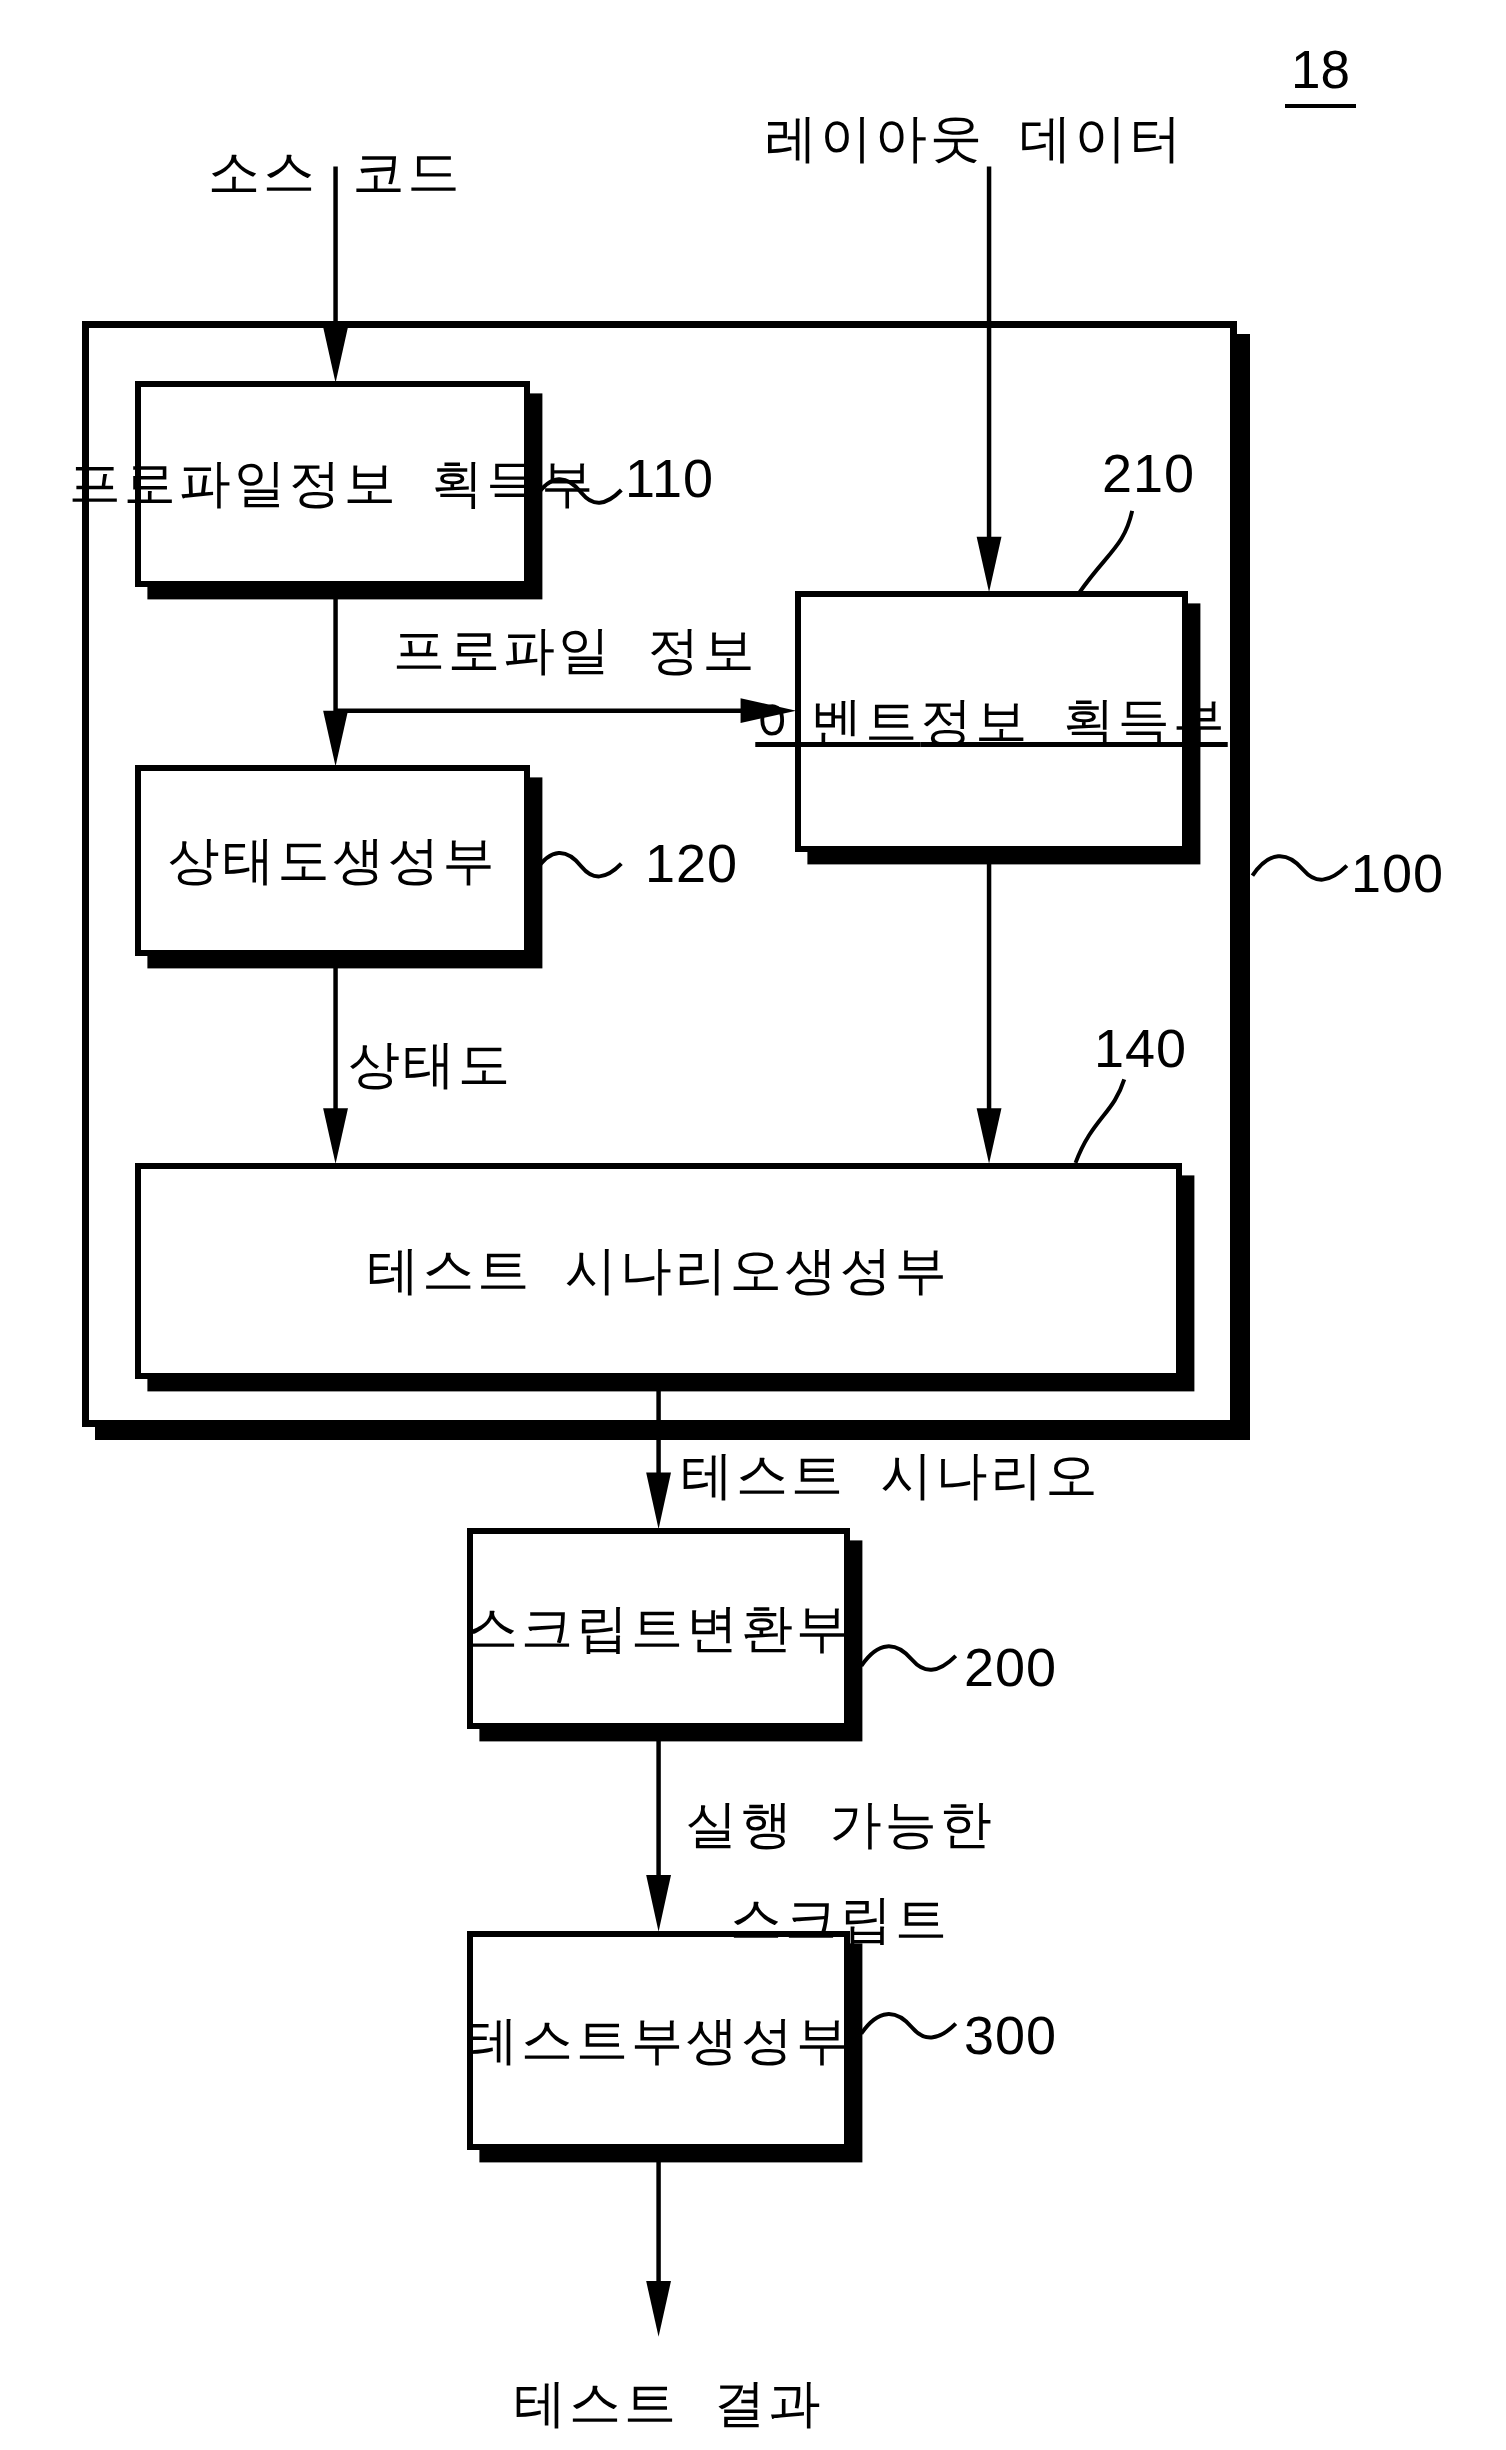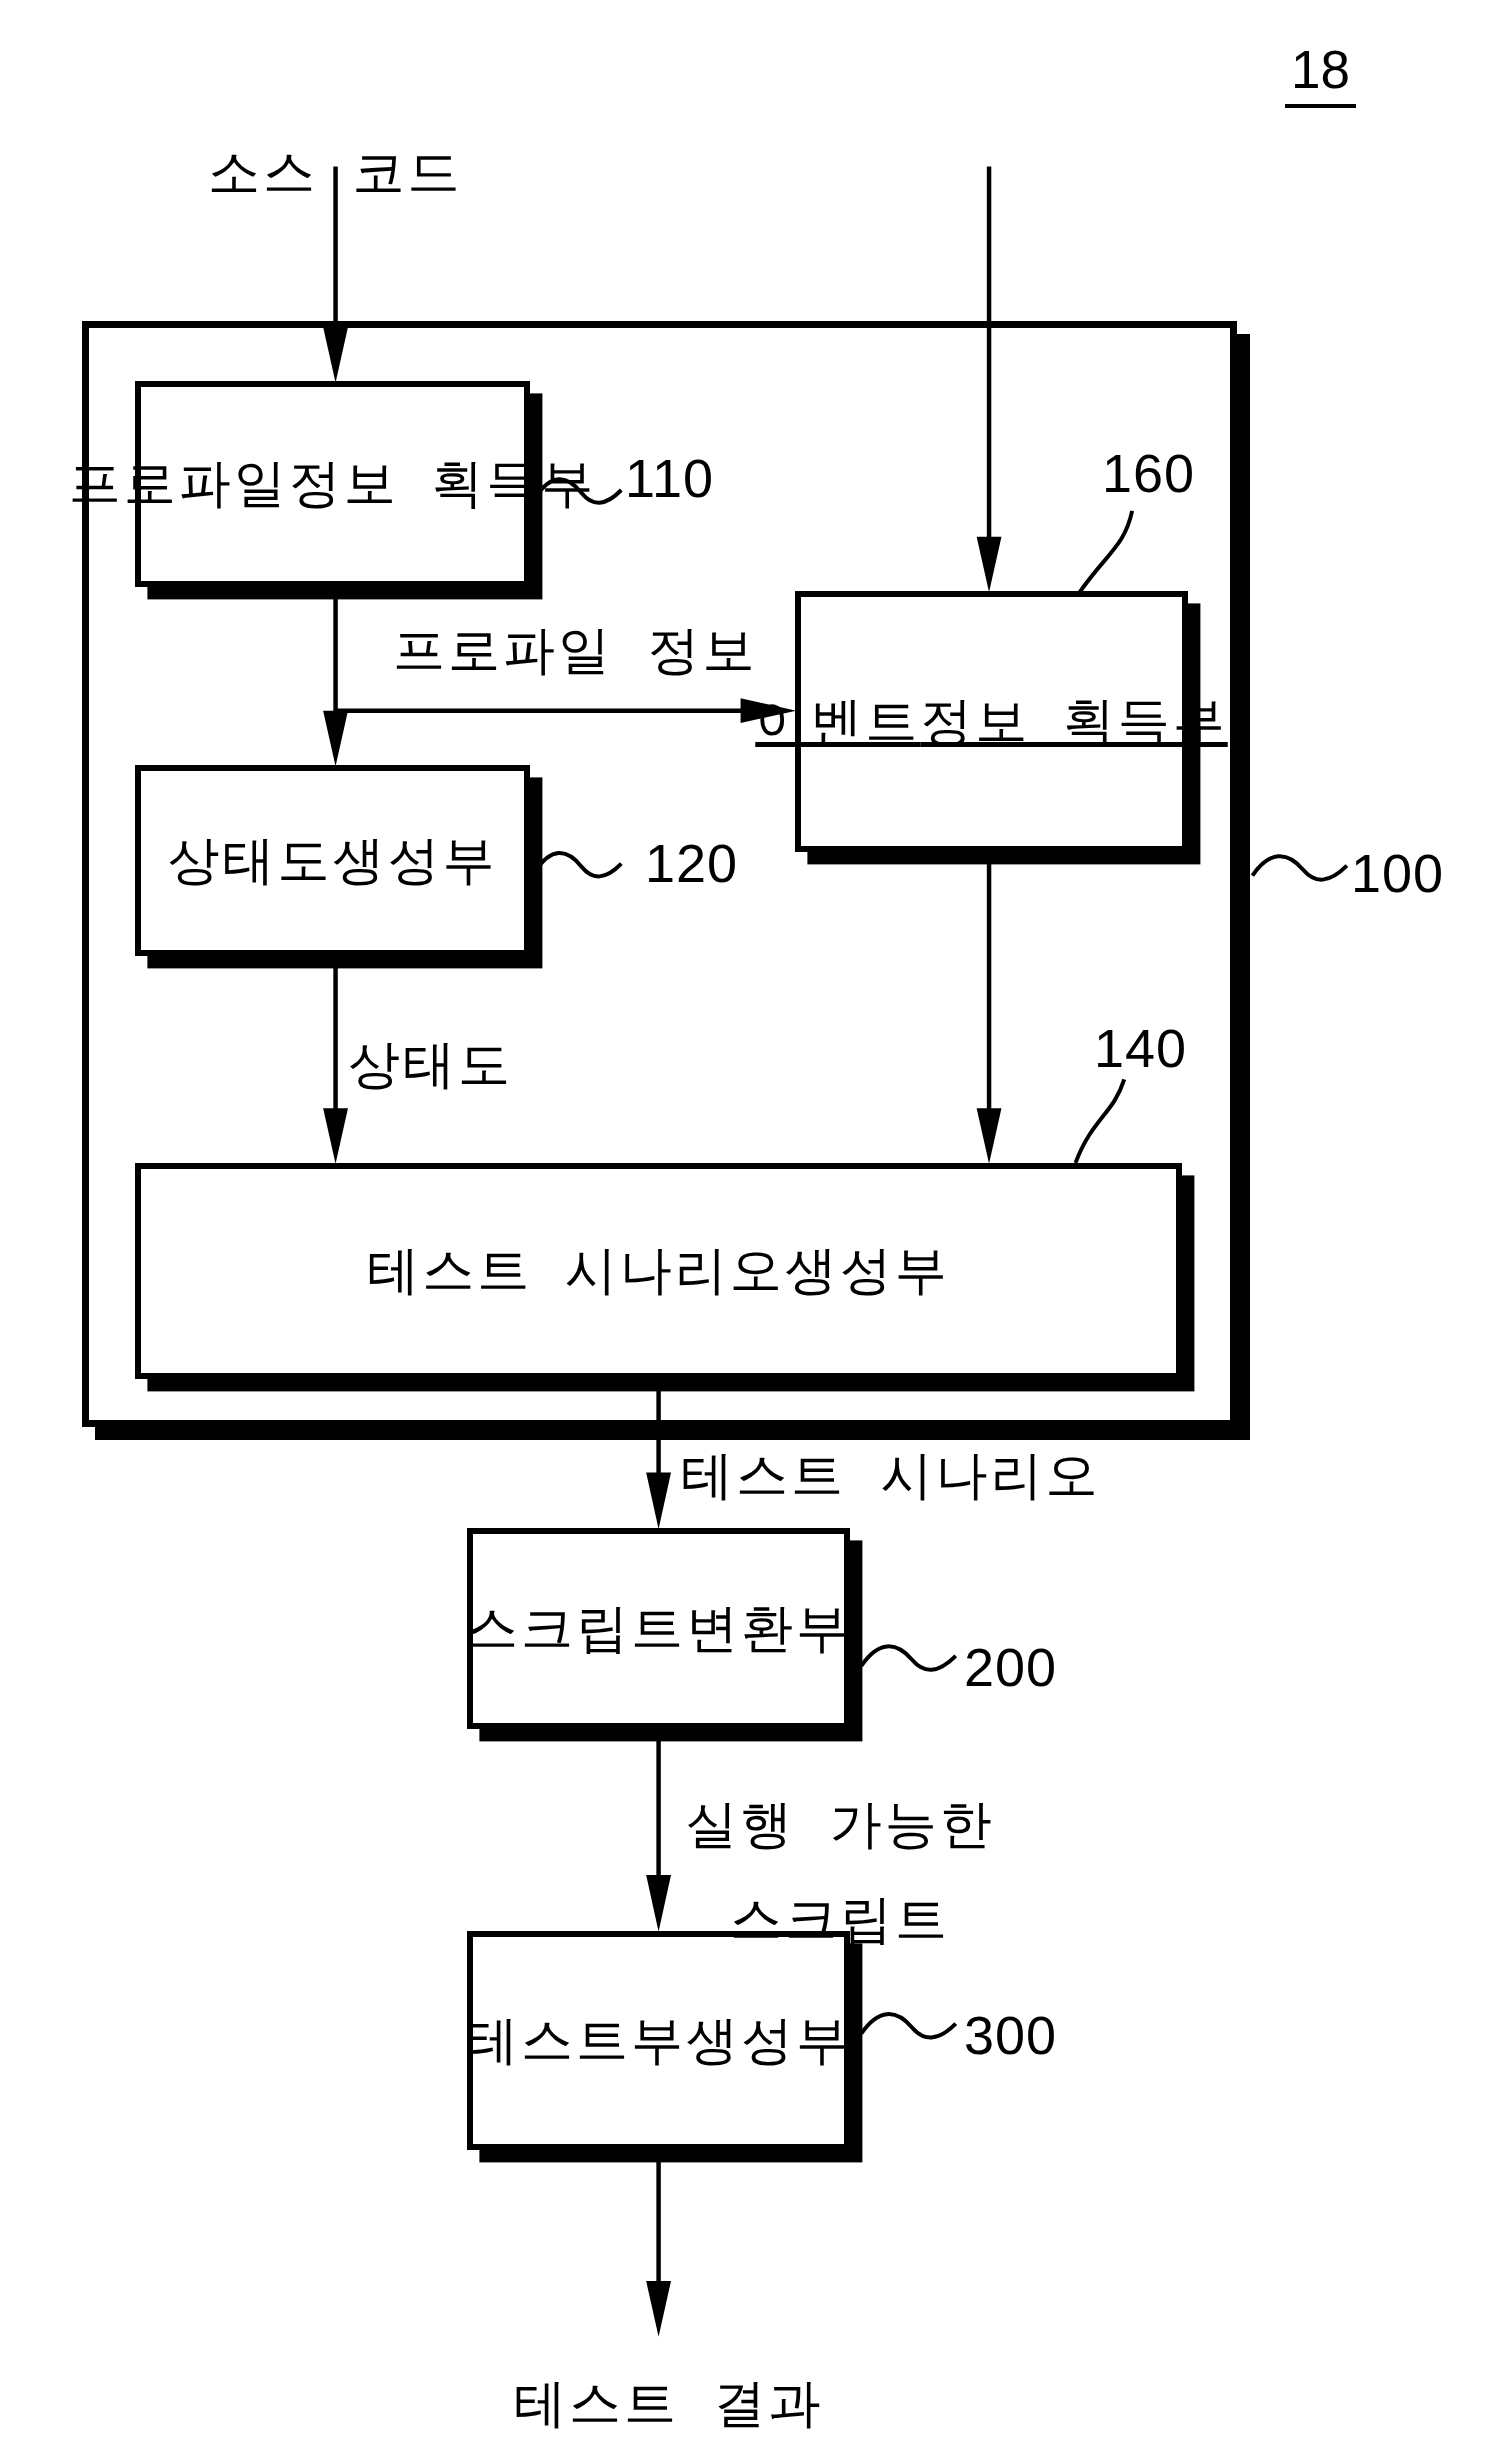--- a/index.html
+++ b/index.html
@@ -111,20 +111,21 @@
       <path d="M1733,3352 c34,-50 70,-50 102,-12 c24,28 52,28 88,-8"></path>
       <path d="M1733,4092 c34,-50 70,-50 102,-12 c24,28 52,28 88,-8"></path>
       <path d="M2278,1028 C2262,1100 2228,1112 2172,1192"></path>
       <path d="M2262,2172 C2240,2242 2198,2250 2164,2340"></path>
     </g>
   </svg>
 
   <div class="fig-num">18</div>
 
   <div class="lbl" style="left:208px;top:104px;margin-top:40px;">소스 코드</div>
+  <div class="lbl" style="left:765px;top:110px;">레이아웃 데이터</div>
 
   <div class="box" style="left:135px;top:381px;width:395px;height:206px;">
     <div>프로파일</div>
     <div>정보 획득부</div>
   </div>
 
   <div class="box" style="left:795px;top:591px;width:393px;height:261px;text-decoration:underline;">
     <div>이벤트</div>
     <div>정보 획득부</div>
   </div>
@@ -143,21 +144,21 @@
     <div>스크립트</div>
     <div>변환부</div>
   </div>
 
   <div class="box" style="left:467px;top:1931px;width:383px;height:219px;">
     <div>테스트부</div>
     <div>생성부</div>
   </div>
 
   <div class="ref" style="left:625px;top:450px;">110</div>
-  <div class="ref" style="left:1102px;top:445px;">160</div>
+  <div class="ref" style="left:1102px;top:445px;">210</div>
   <div class="ref" style="left:645px;top:835px;">120</div>
   <div class="ref" style="left:1094px;top:1020px;">140</div>
   <div class="ref" style="left:1351px;top:845px;">100</div>
   <div class="ref" style="left:964px;top:1639px;">200</div>
   <div class="ref" style="left:964px;top:2007px;">300</div>
 
   <div class="lbl" style="left:393px;top:622px;">프로파일 정보</div>
   <div class="lbl" style="left:348px;top:1036px;">상태도</div>
   <div class="lbl" style="left:681px;top:1447px;">테스트 시나리오</div>
   <div class="lbl two" style="left:681px;top:1777px;width:318px;">

